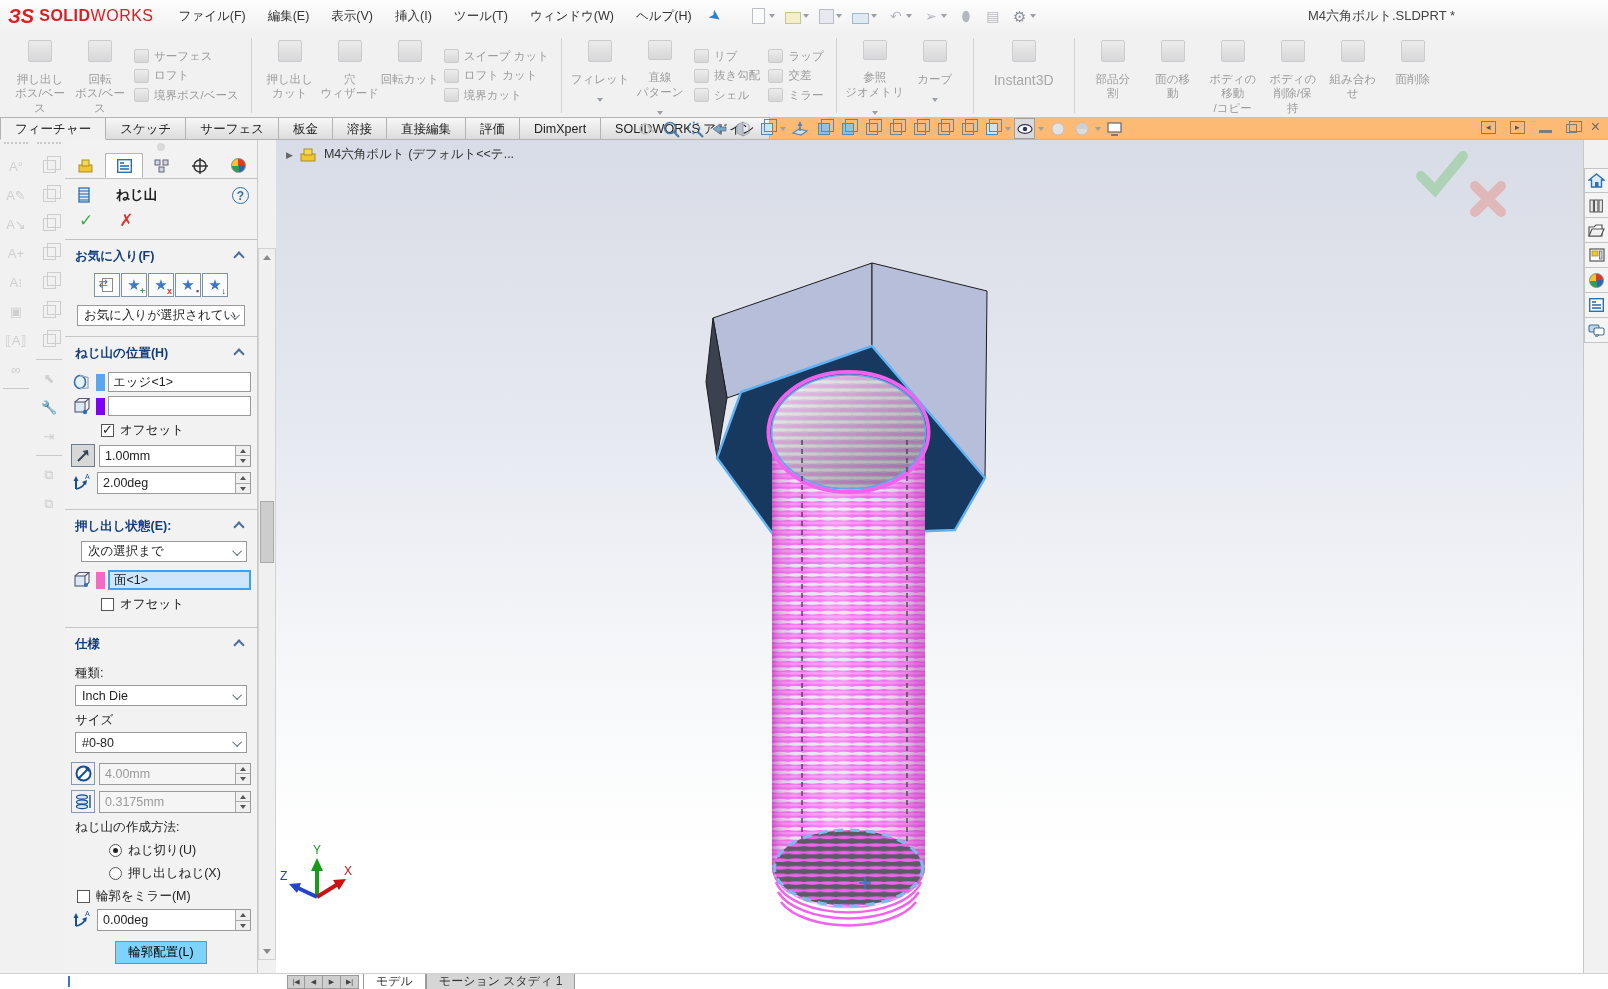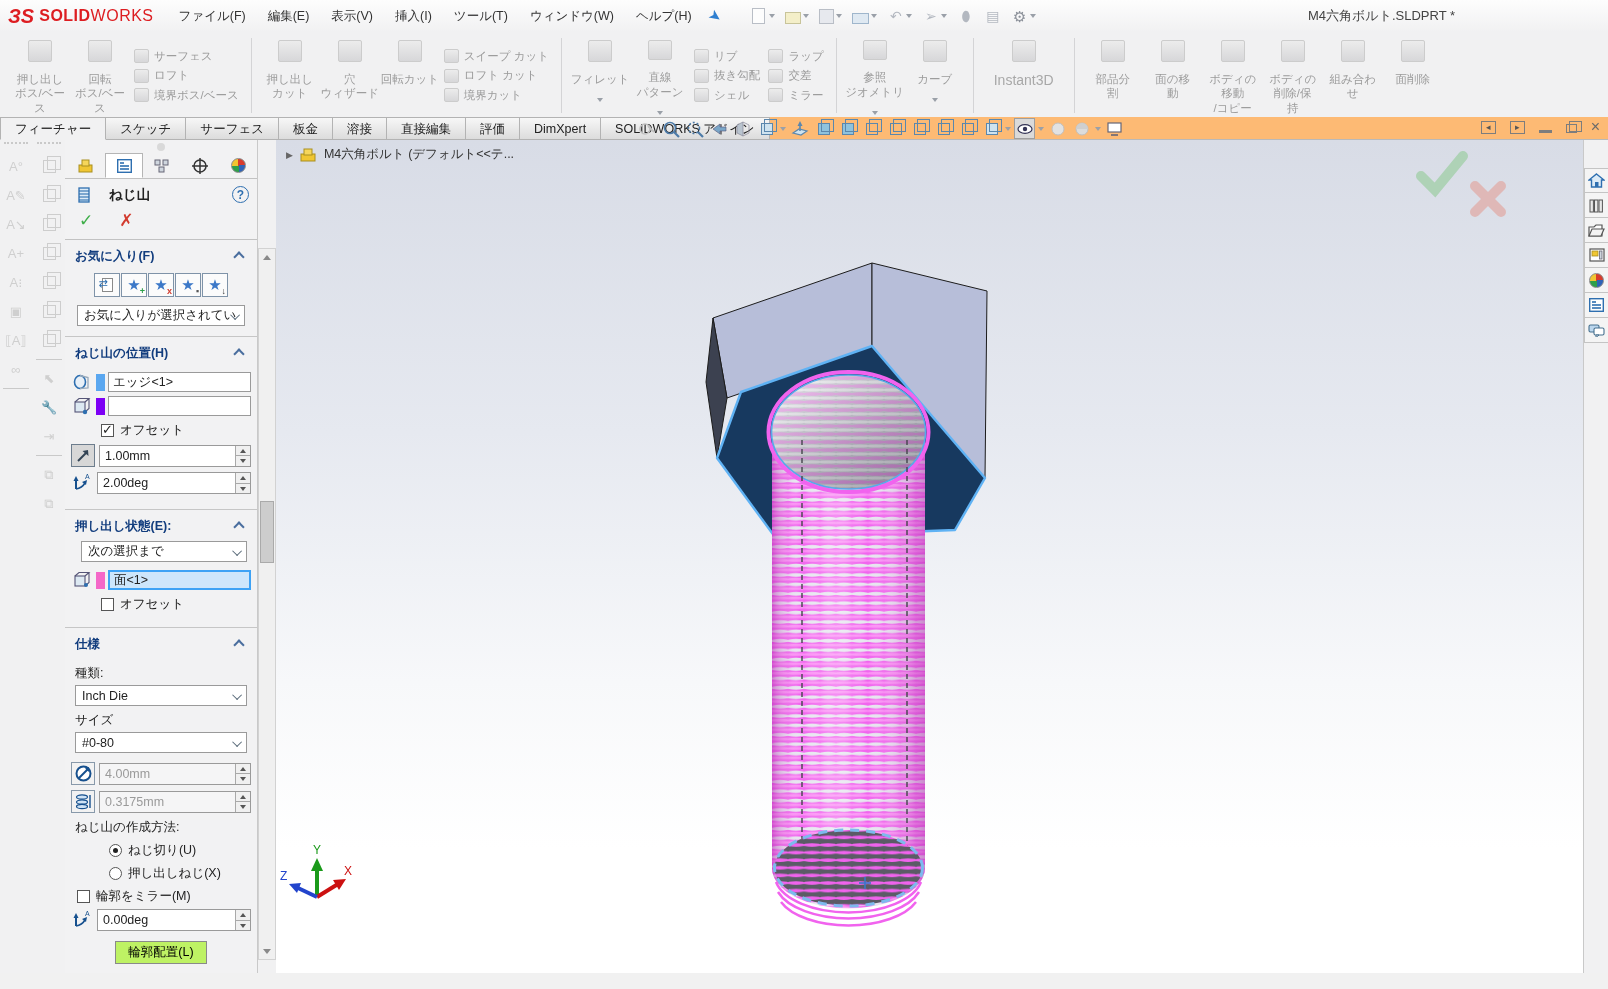--- a/index.html
+++ b/index.html
@@ -73,21 +73,21 @@
   .gcub::after { content:""; position:absolute; left:3px; top:-5px; width:12px; height:12px; border:1.3px solid #cdcdcd; }
   .vtb-sep { height:1px; background:#c9c9c9; margin:4px 2px; }
 
   
   #panel { position:absolute; left:65px; top:0; width:193px; height:833px; background:#f2f2f3; border-right:1px solid #c9c9c9; }
   .pm-grip { width:8px; height:8px; border-radius:50%; background:#d9d9d9; margin:3px auto 2px auto; }
   #pm-tabs { display:flex; height:26px; border-bottom:1px solid #c2c2c2; padding-left:2px; }
   .pm-tab { flex:1; display:flex; align-items:center; justify-content:center; border:1px solid transparent; }
   .pm-tab.active { background:#fff; border:1px solid #b5b5b5; border-bottom:1px solid #fff; }
   .sphere { width:15px; height:15px; border-radius:50%; background:conic-gradient(#d83b2c 0 90deg,#2e63b8 90deg 180deg,#2ea04a 180deg 270deg,#f2c531 270deg 360deg); border:1px solid #888; }
-  #pm-titlerow { display:flex; align-items:flex-start; gap:16px; padding:7px 8px 4px 10px; }
+  #pm-titlerow { display:flex; align-items:flex-end; gap:23px; padding:7px 8px 4px 10px; }
   #pm-title { font-weight:bold; font-size:13.5px; color:#222; flex:1; }
   #pm-help { width:17px; height:17px; border-radius:50%; border:1.6px solid #2e6fb0; color:#2e6fb0; font-weight:bold; font-size:12px; display:flex; align-items:center; justify-content:center; }
   #pm-confirm { display:flex; gap:26px; padding:2px 0 8px 14px; border-bottom:1px solid #c2c2c2; }
   #pm-ok { color:#3fae49; font-size:17px; font-weight:bold; }
   #pm-cancel { color:#d23b2e; font-size:17px; font-weight:bold; }
   .sect { border-bottom:1px solid #c6c6c6; padding:6px 6px 10px 6px; }
   .sect-h { display:flex; align-items:center; padding:2px 4px 6px 4px; }
   .sect-h span { color:#123d7e; font-weight:bold; font-size:12.5px; flex:1; }
   .chev-up { width:8px; height:8px; border-left:2px solid #4a6e9e; border-top:2px solid #4a6e9e; transform:rotate(45deg); margin-right:4px; }
   .favbtns { display:flex; gap:1px; justify-content:center; margin:2px 0 8px 0; }
@@ -114,21 +114,21 @@
   .iconbtn.pressed { background:#d7d7d7; border-color:#6d7d8d; }
   .spinfield { position:relative; flex:1; height:22px; }
   .spinfield input { width:100%; height:22px; border:1px solid #9a9a9a; padding:0 18px 0 5px; font-size:12.5px; font-family:inherit; color:#222; background:#fff; }
   .spinfield input:disabled { color:#9a9a9a; background:#f5f5f6; }
   .spin { position:absolute; right:1px; top:1px; width:15px; height:20px; border-left:1px solid #a9a9a9; display:flex; flex-direction:column; }
   .spin i { flex:1; position:relative; background:#f0f0f0; }
   .spin i:first-child { border-bottom:1px solid #a9a9a9; }
   .spin i.up::after { content:""; position:absolute; left:4px; top:3px; border-left:3.5px solid transparent; border-right:3.5px solid transparent; border-bottom:4px solid #555; }
   .spin i.dn::after { content:""; position:absolute; left:4px; top:3px; border-left:3.5px solid transparent; border-right:3.5px solid transparent; border-top:4px solid #555; }
   .plabel { margin:6px 2px 3px 4px; color:#222; }
-  #locate-btn { display:block; margin:10px auto 0 auto; padding:2px 12px; border:1px solid #8a8a8a; background:#bef264; font-size:12.5px; font-family:inherit; }
+  #locate-btn { display:block; margin:10px auto 0 auto; padding:2px 12px; border:1px solid #8a8a8a; background:#7dd3fc; font-size:12.5px; font-family:inherit; }
 
   
   #pscroll { position:absolute; left:258px; top:108px; width:18px; height:712px; background:#f0f0f0; border:1px solid #d2d2d2; }
   .sbtn { position:absolute; left:0; width:16px; height:16px; background:#f0f0f0; display:flex; align-items:center; justify-content:center; }
   .sbtn .tri-u { border-left:4px solid transparent; border-right:4px solid transparent; border-bottom:5px solid #8a8a8a; }
   .sbtn .tri-d { border-left:4px solid transparent; border-right:4px solid transparent; border-top:5px solid #8a8a8a; }
   #sthumb { position:absolute; left:1px; top:252px; width:14px; height:62px; background:#cdcdcd; border:1px solid #aaa; }
 
   
   #graphics { position:absolute; left:276px; top:0; width:1307px; height:833px; background:linear-gradient(180deg,#d8dce6 0%,#e6e9f0 35%,#f7f8fa 65%,#ffffff 85%); overflow:hidden; }
@@ -964,14 +964,27 @@
       <div class="tp-cell">
           <svg width="17" height="14">
             <rect x="1" y="2" width="10" height="7" rx="1.5" fill="#bcd7ee" stroke="#46708f" stroke-width="1.1"></rect>
             <rect x="6" y="5" width="10" height="7" rx="1.5" fill="#fff" stroke="#46708f" stroke-width="1.1"></rect>
             <polygon points="8,12 8,14.5 11,12" fill="#fff" stroke="#46708f" stroke-width="1"></polygon>
           </svg>
         </div>
     </div>
   </div>
 
+  <div id="bottombar">
+    <div id="caret-blue"></div>
+    <div id="sheet-nav">
+      <span class="navb">|◀</span>
+      <span class="navb">◀</span>
+      <span class="navb">▶</span>
+      <span class="navb">▶|</span>
+    </div>
+    <div id="sheet-tabs">
+      <span class="sheet-tab active">モデル</span>
+      <span class="sheet-tab">モーション スタディ 1</span>
+    </div>
+  </div>
 
 </div>
 
 </body></html>

